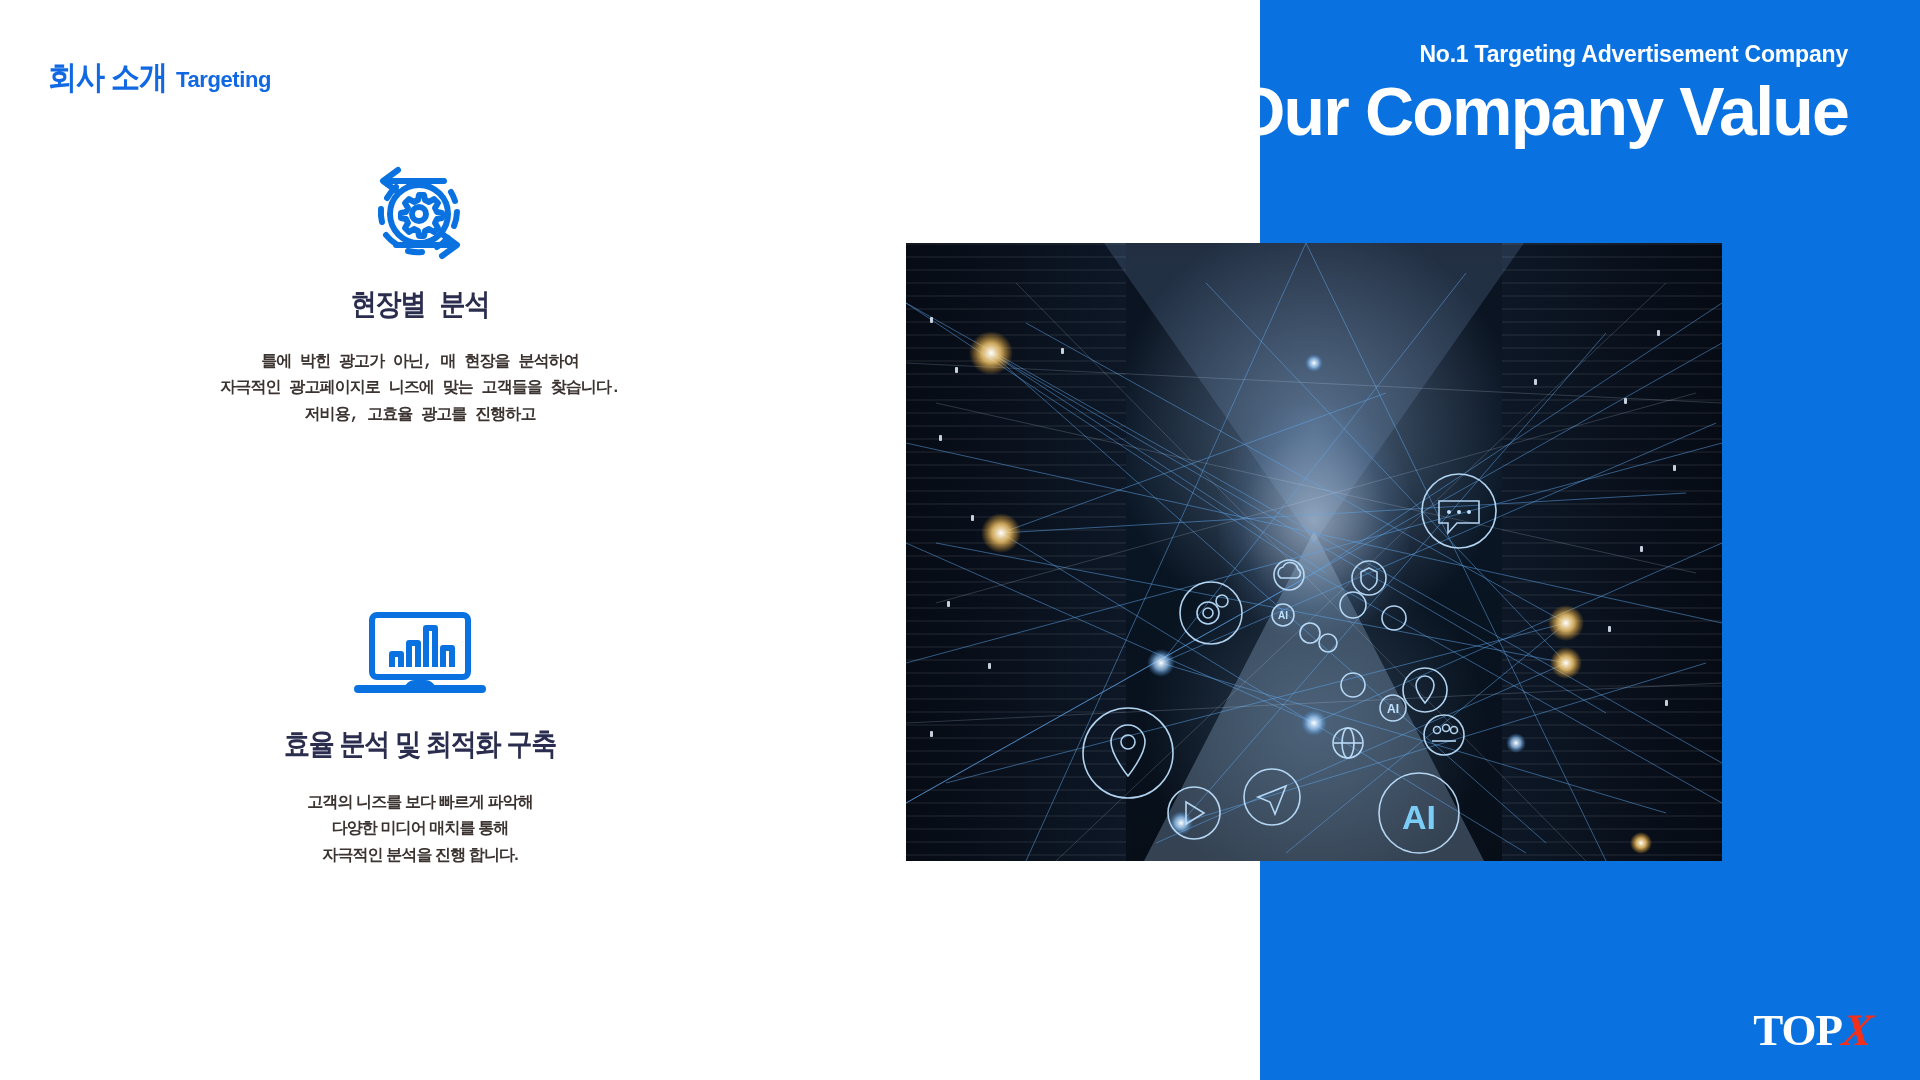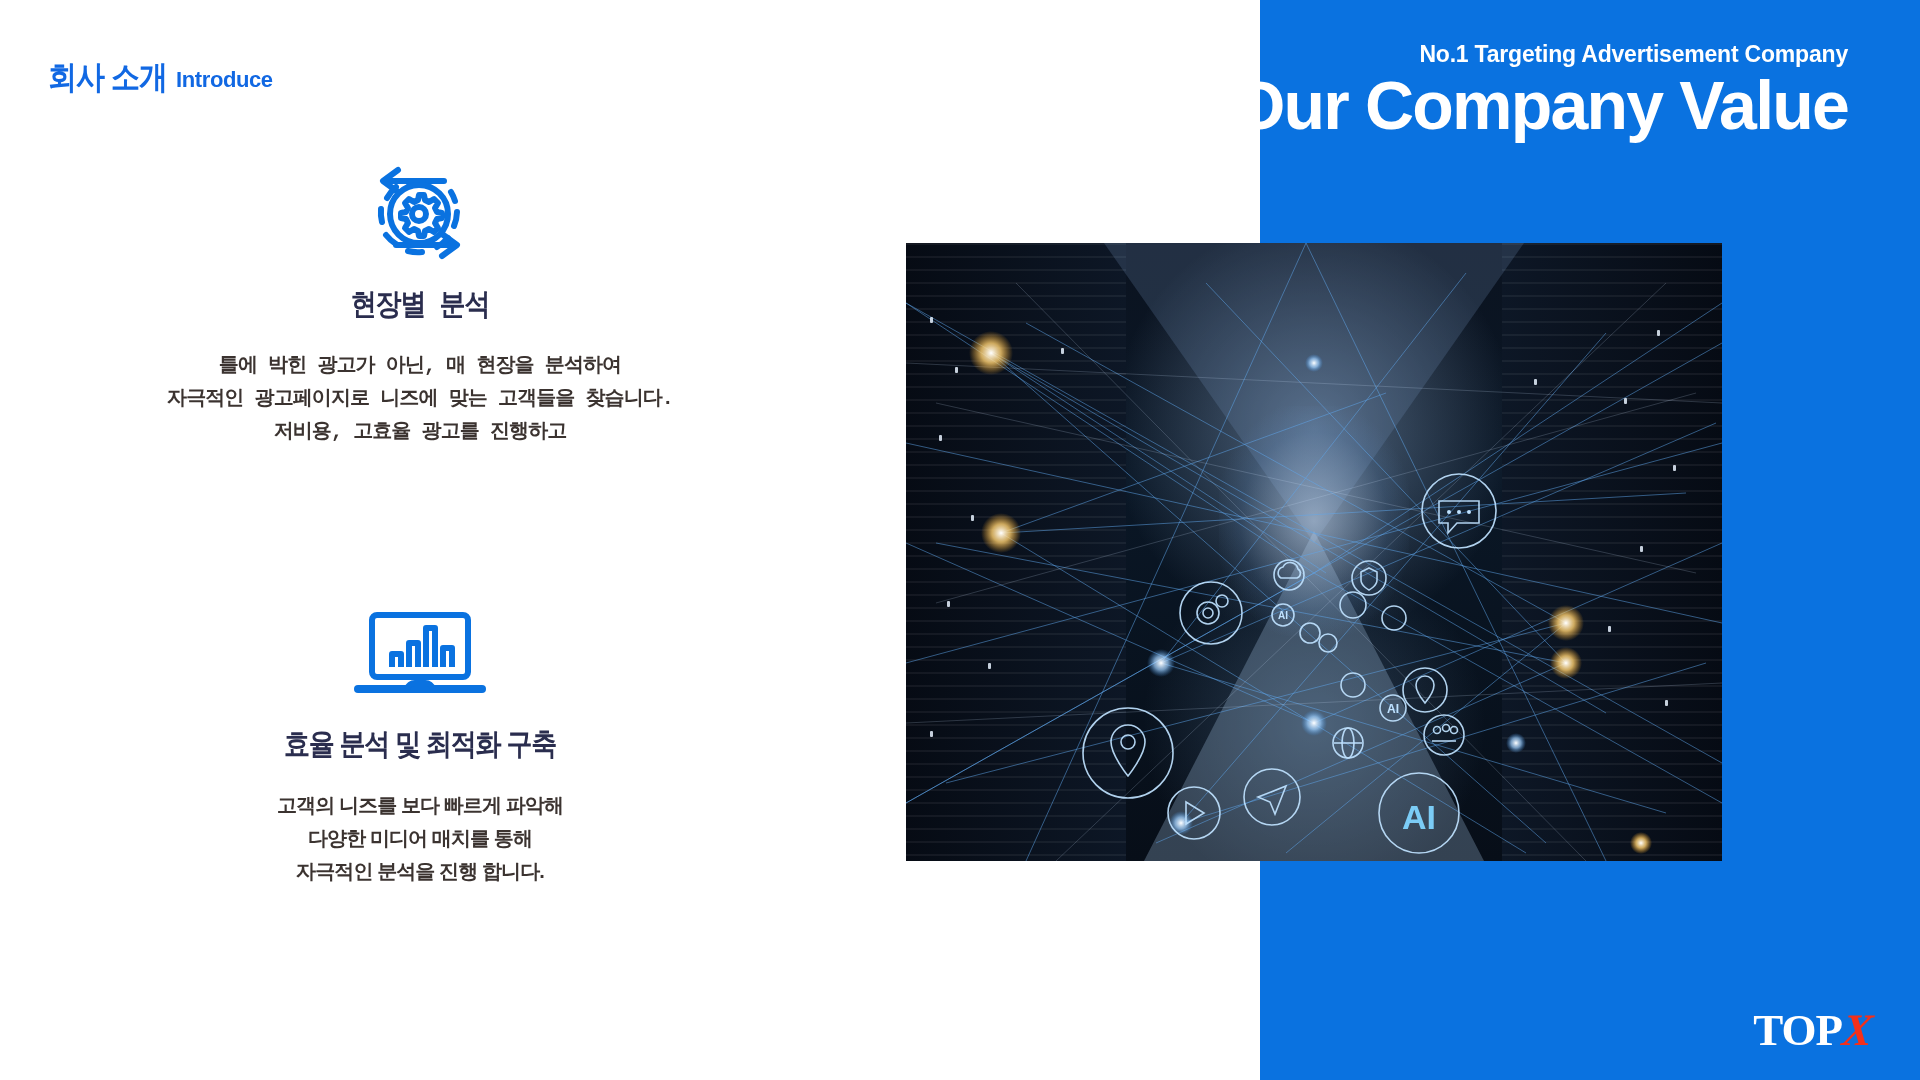--- a/index.html
+++ b/index.html
@@ -34,21 +34,21 @@
     letter-spacing:-.4px;
   }
 
   
   #header-block{
     position:absolute; right:72px; top:42px;
     text-align:right; color:#ffffff; white-space:nowrap;
   }
   #header-eyebrow{
     font-size:23px; font-weight:700; letter-spacing:-.2px;
-    line-height:1.1; 
+    line-height:1.1; margin-bottom:6px;
   }
   #header-title{
     font-size:68px; font-weight:700; letter-spacing:-1.8px;
     line-height:1.12;
   }
 
   
   #hero-image{
     position:absolute;
     left:906px; top:243px;
@@ -101,21 +101,21 @@
   #feature-1{ top:160px;font-family:Liberation Mono, monospace; }
   #feature-2{ top:600px; }
 
   .feature-icon{ height:106px; display:flex; align-items:center; justify-content:center; }
   .feature-title{
     font-size:26px; font-weight:800; color:#2a2d4e;
     letter-spacing:-1.2px; margin-top:18px;
     transform:scaleY(1.14); transform-origin:center top;
   }
   .feature-body{
-    margin-top:30px; font-size:20px; line-height:1.65;
+    margin-top:30px; font-size:16px; line-height:1.65;
     color:#3b3330; letter-spacing:-.9px; font-weight:600;
   }
   .feature-body .line{ display:block; }
 
   
   #logo{
     position:absolute; right:48px; bottom:24px;
     display:flex; 
     font-size:45px; font-weight:800; color:#ffffff;
     letter-spacing:-1px; white-space:nowrap;font-family:Liberation Serif, serif;
@@ -127,21 +127,21 @@
     transform:skewX(-6deg);
   }
 </style>
 </head>
 <body>
 
 <div id="blue-panel"></div>
 
 <div id="section-label">
   <span class="ko">회사 소개</span>
-  <span class="en">Introduce</span>
+  <span class="en">Targeting</span>
 </div>
 
 <div id="header-block">
   <div id="header-eyebrow">No.1 Targeting Advertisement Company</div>
   <div id="header-title">Our Company Value</div>
 </div>
 
 <div id="hero-image">
   <div class="rack left"></div>
   <div class="rack right"></div>

